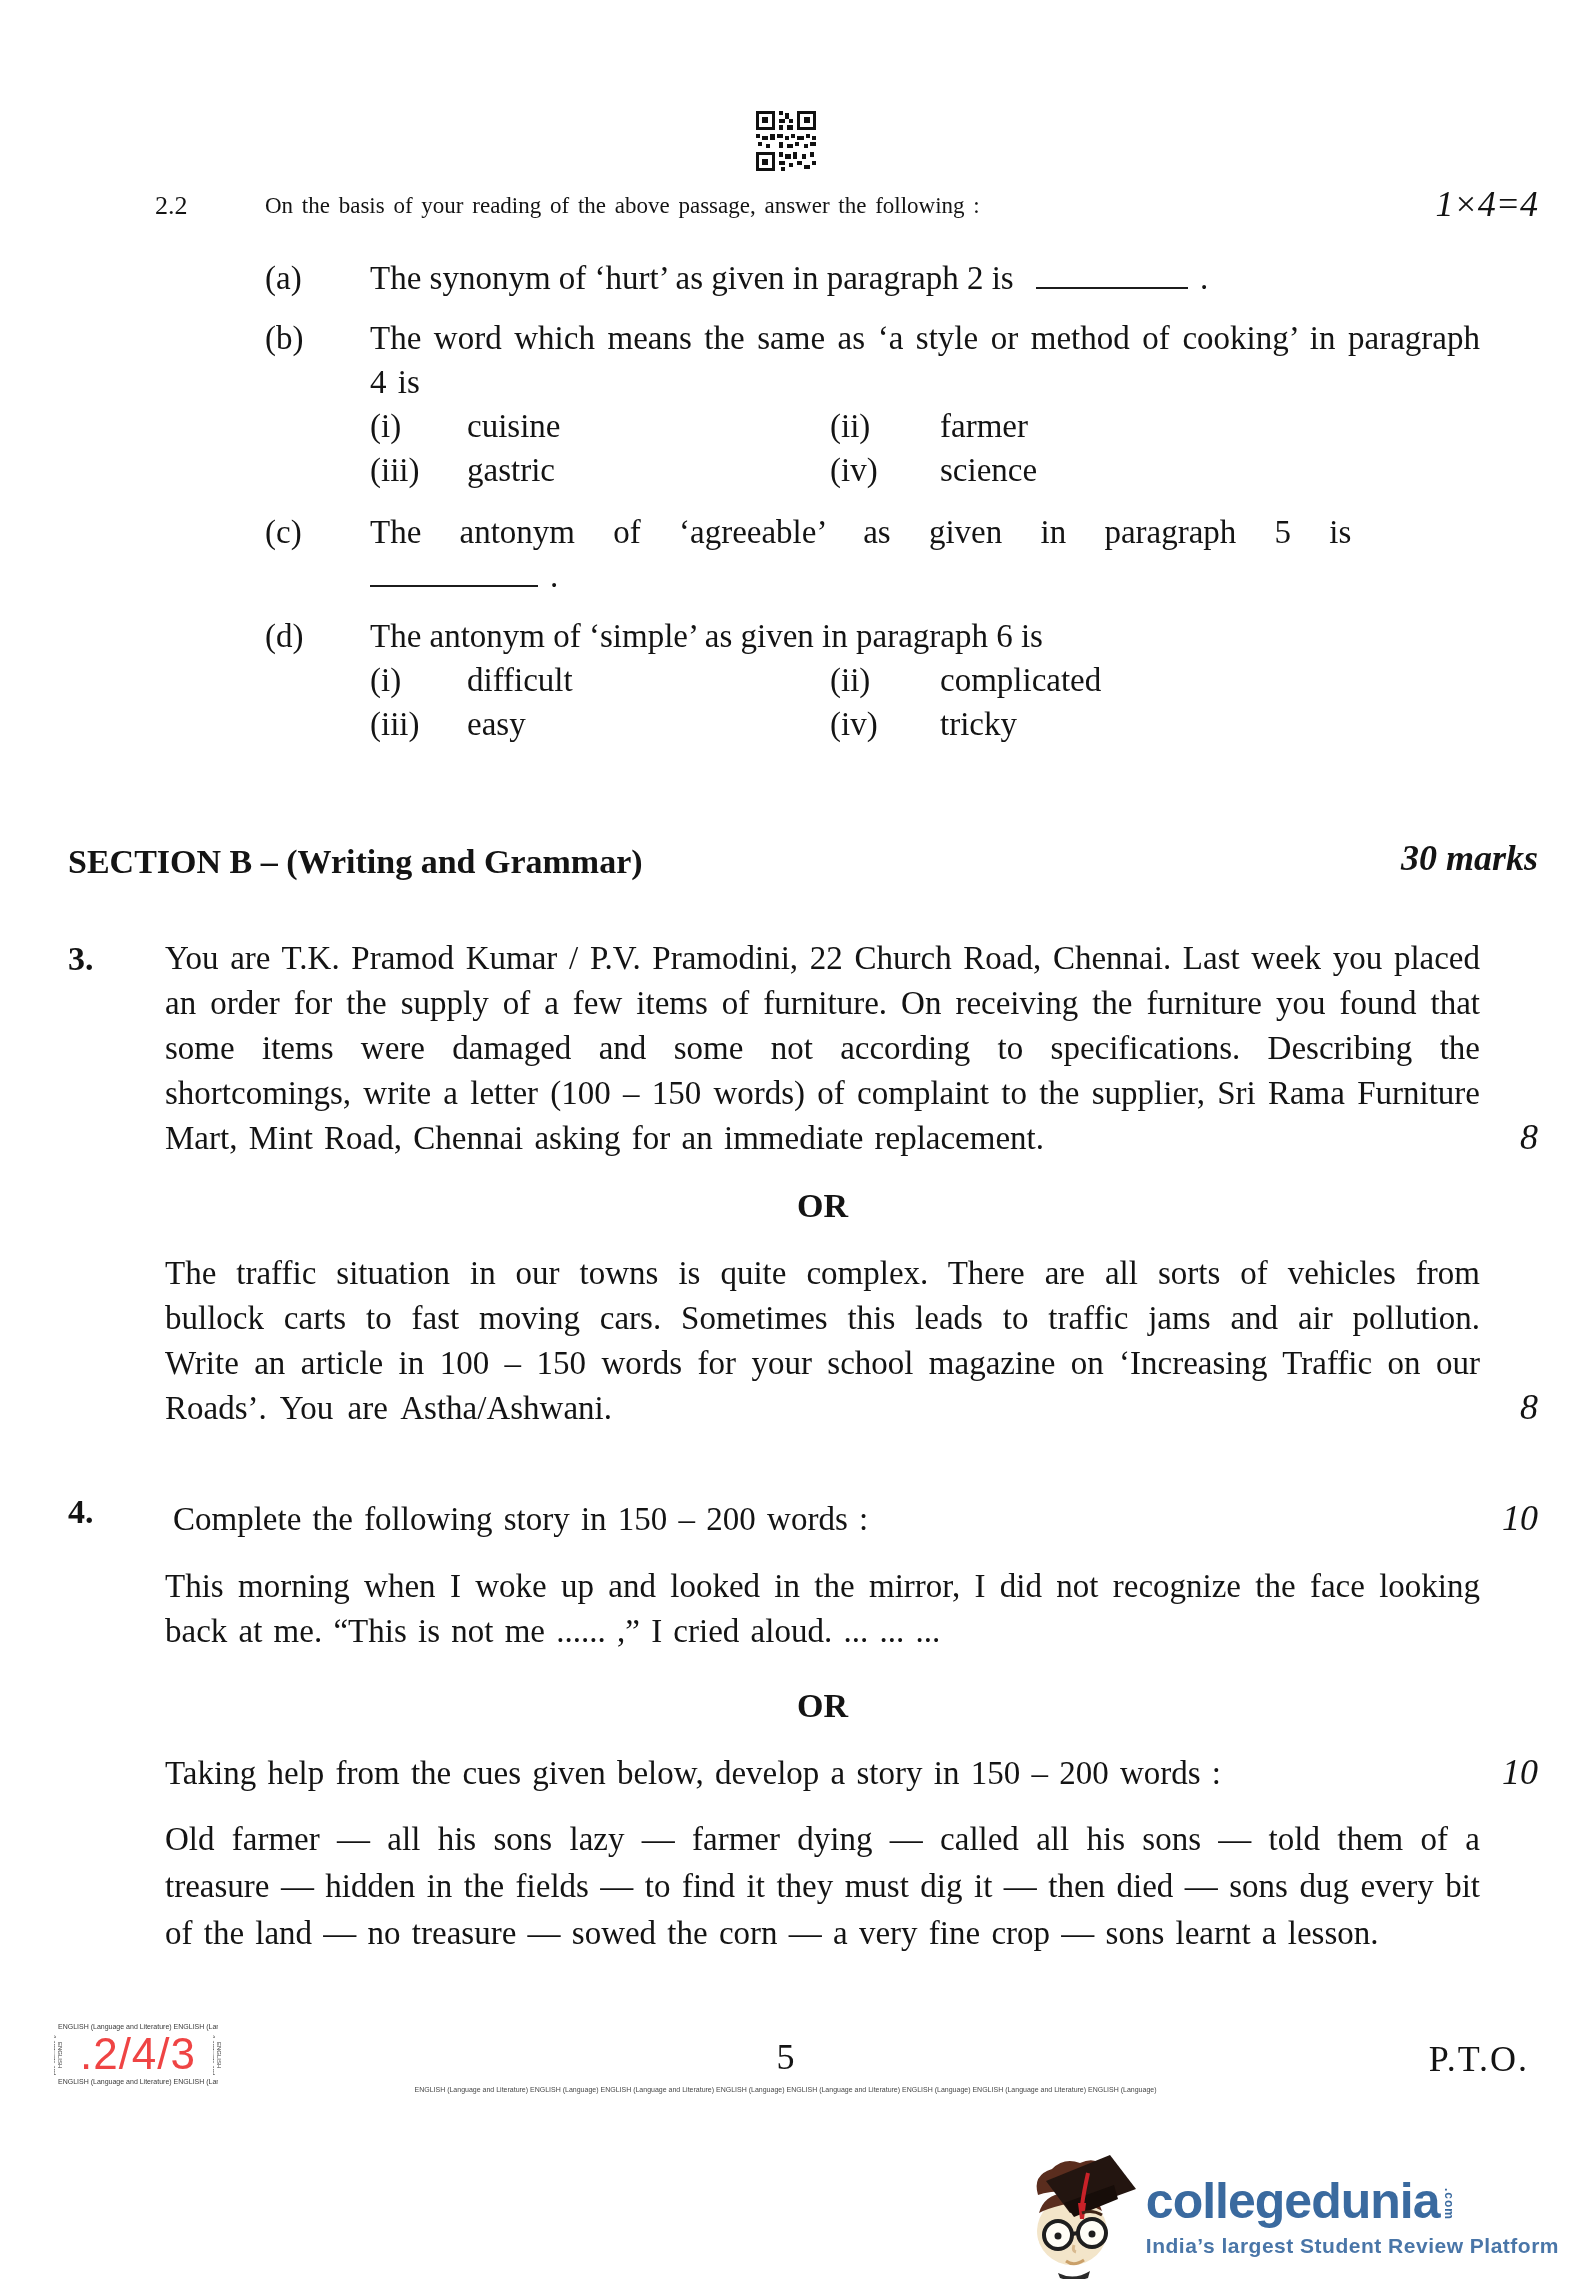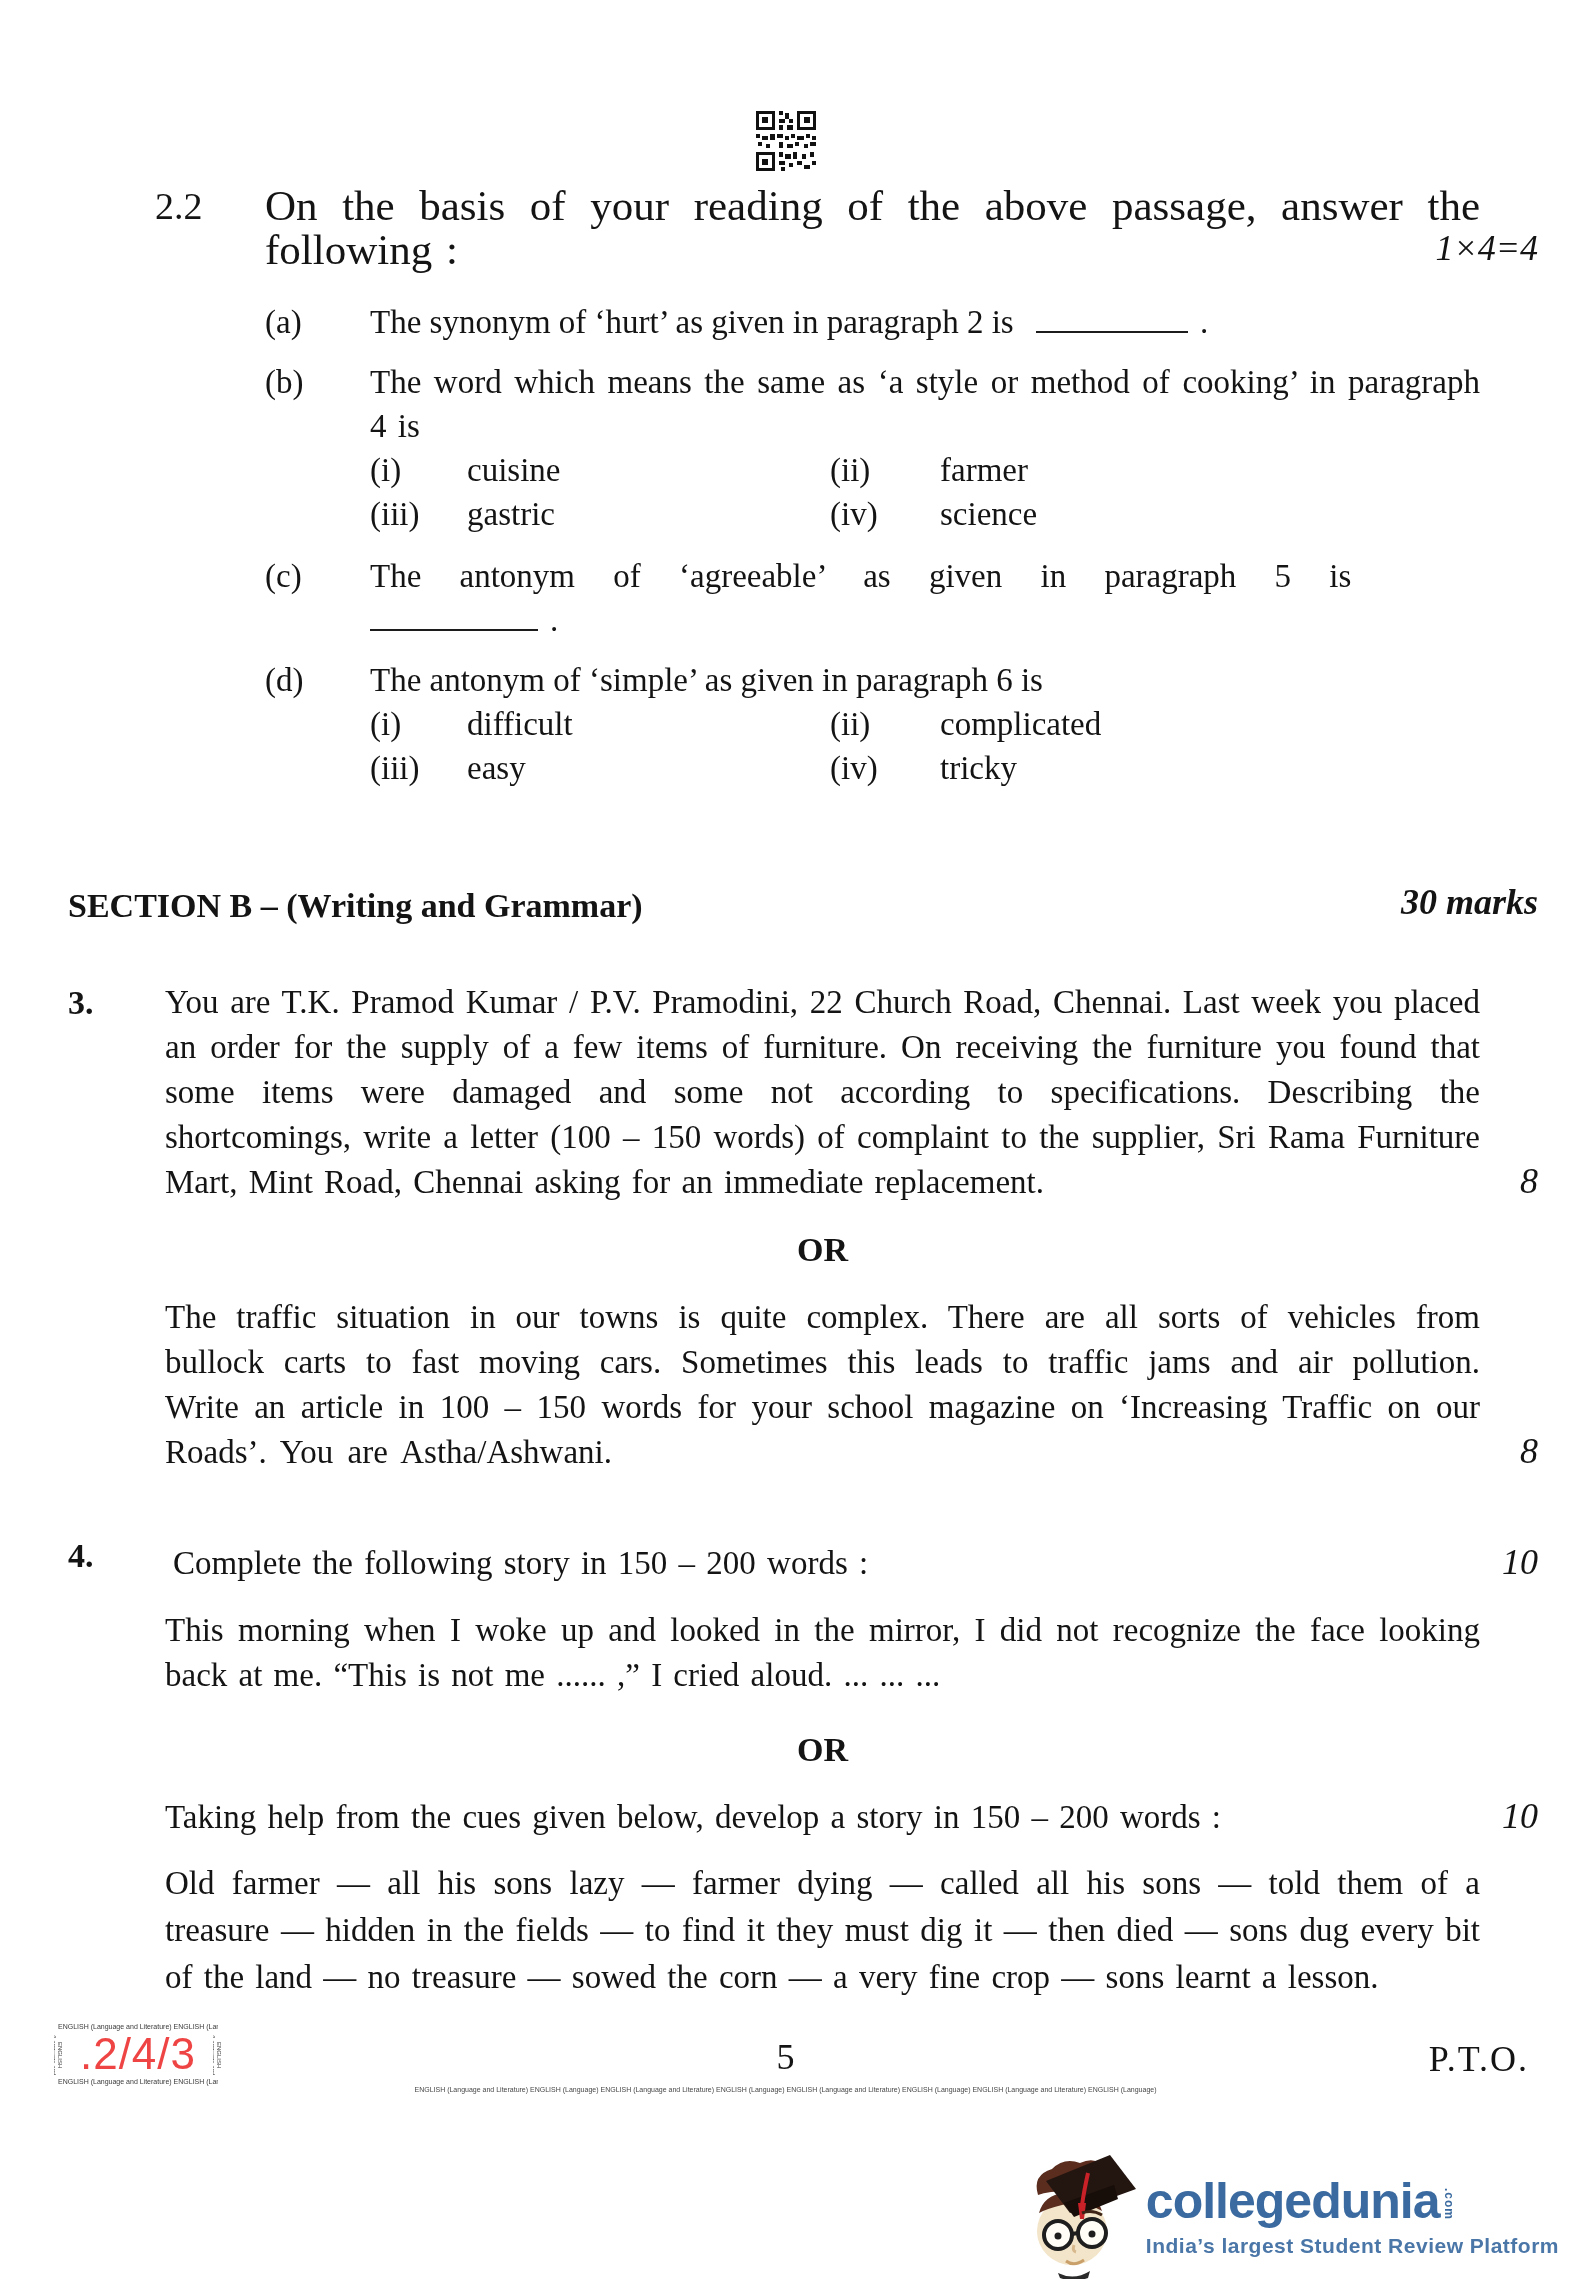--- a/index.html
+++ b/index.html
@@ -11,25 +11,25 @@
     color:#141414;
     overflow:hidden;
   }
   
   .qr { position:absolute; top:111px; left:756px; width:60px; height:60px; }
 
   
   .content { position:absolute; top:0; left:68px; width:1412px; }
 
   .q22 { display:flex; margin:184px 0 0 87px; }
-  .qnum22 { width:110px; font-size:38px; line-height:44px; }
+  .qnum22 { width:110px; font-size:26px; line-height:44px; }
   .q22-body { flex:1; }
 
   .rel { position:relative; }
-  .intro { text-align:justify; font-size:43px; line-height:44px; word-spacing:3px; }
+  .intro { text-align:justify; font-size:23px; line-height:44px; word-spacing:3px; }
   .marksR {
     position:absolute; right:-58px; bottom:3px;
     font-style:italic; font-size:36px; white-space:nowrap;
   }
 
   .sub { display:flex; font-size:33px; line-height:44px; }
   .sub-a { margin-top:28px; }
   .sub-b { margin-top:16px; }
   .sub-c { margin-top:18px; }
   .sub-d { margin-top:16px; }

